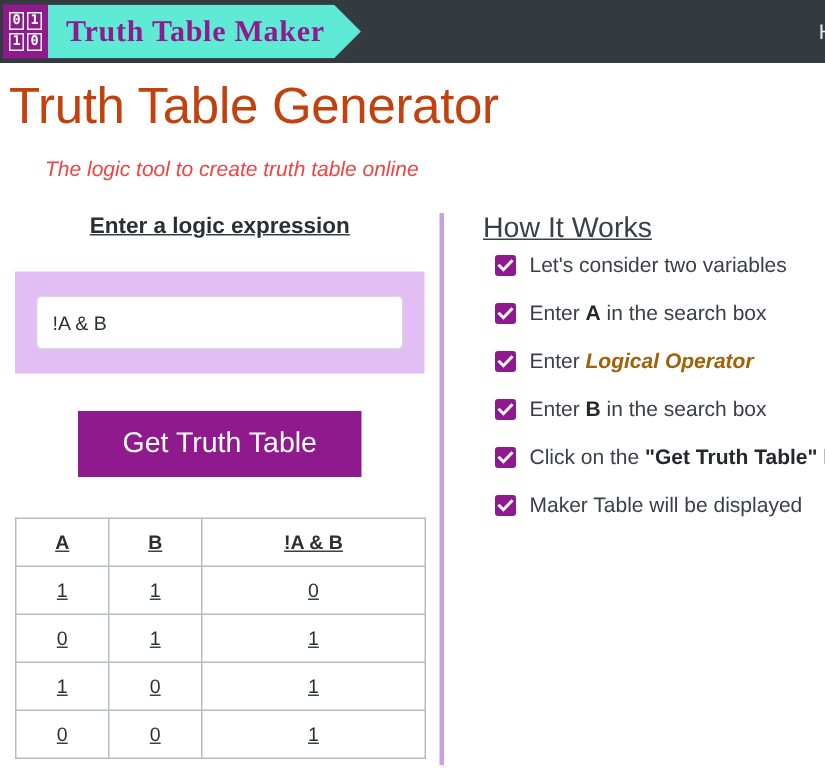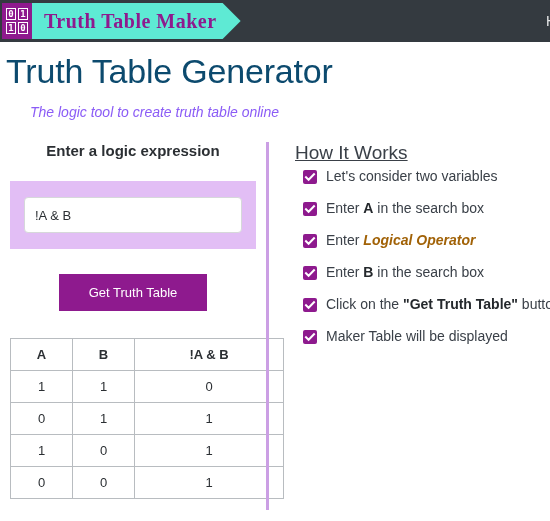--- a/index.html
+++ b/index.html
@@ -92,41 +92,42 @@
   }
 
   
   .hero {
     padding: 8px 0 0 6px;
   }
   .page-title {
     margin: 0;
     font-size: 34px;
     font-weight: normal;
-    color: #0c4a6e;
+    color: #c2410c;
     letter-spacing: -0.2px;
     line-height: 42px;
   }
   .subtitle {
     margin: 12px 0 0 24px;
     font-size: 14px;
     font-style: italic;
-    color: #8b5cf6;
+    color: #ef4444;
   }
 
   
   .body-wrap {
     display: flex;
     margin-top: 22px;
     position: relative;
   }
   .col-left {
-    width: 266px;
+    width: 293px;
     flex: none;
     padding: 0 10px;
+    text-decoration: underline;
   }
   .divider {
     width: 3px;
     background: #cb9fe4;
     flex: none;
     height: 368px;
   }
   .col-right {
     flex: 1;
     padding-left: 26px;
@@ -160,21 +161,21 @@
   }
   .btn-row {
     text-align: center;
     margin-top: 25px;
   }
   .btn-primary {
     background: #8e1a8e;
     border: none;
     color: #ffffff;
     font-family: "Liberation Sans", sans-serif;
-    font-size: 13px;
+    font-size: 19px;
     padding: 11px 30px;
     cursor: pointer;
   }
 
   
   .tt-wrap {
     margin-top: 27px;
   }
   table.truth-table {
     border-collapse: collapse;

